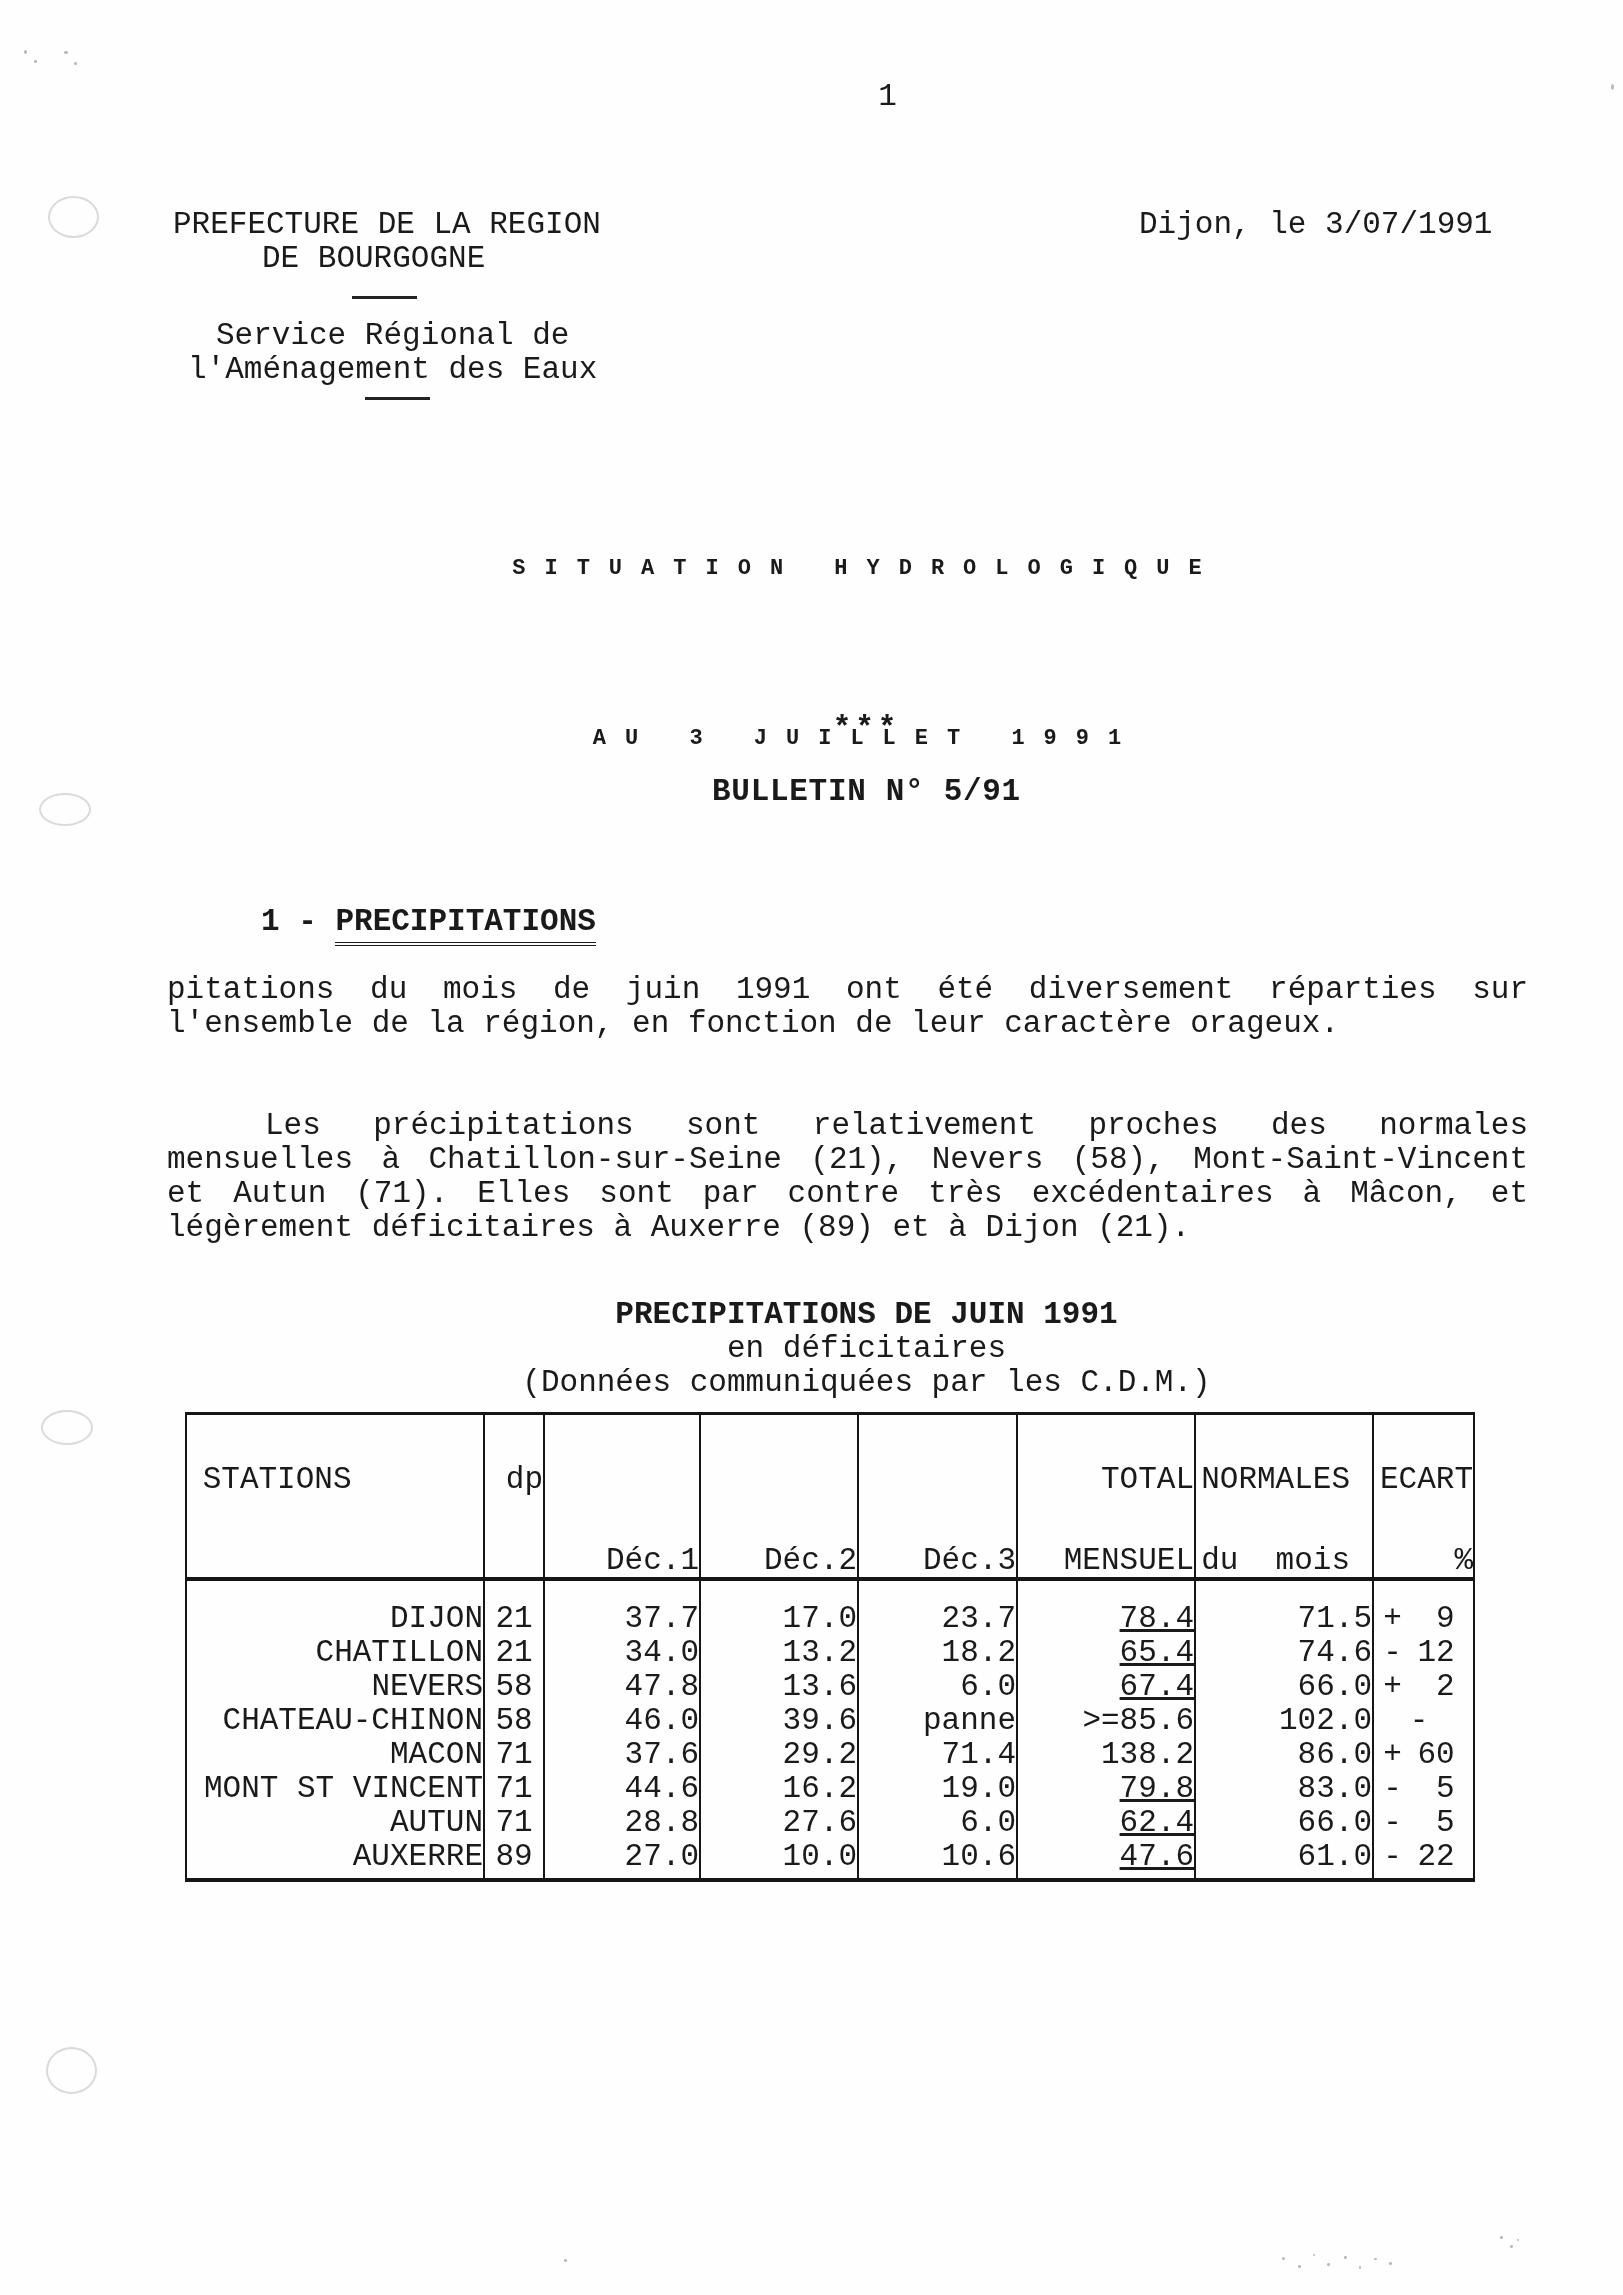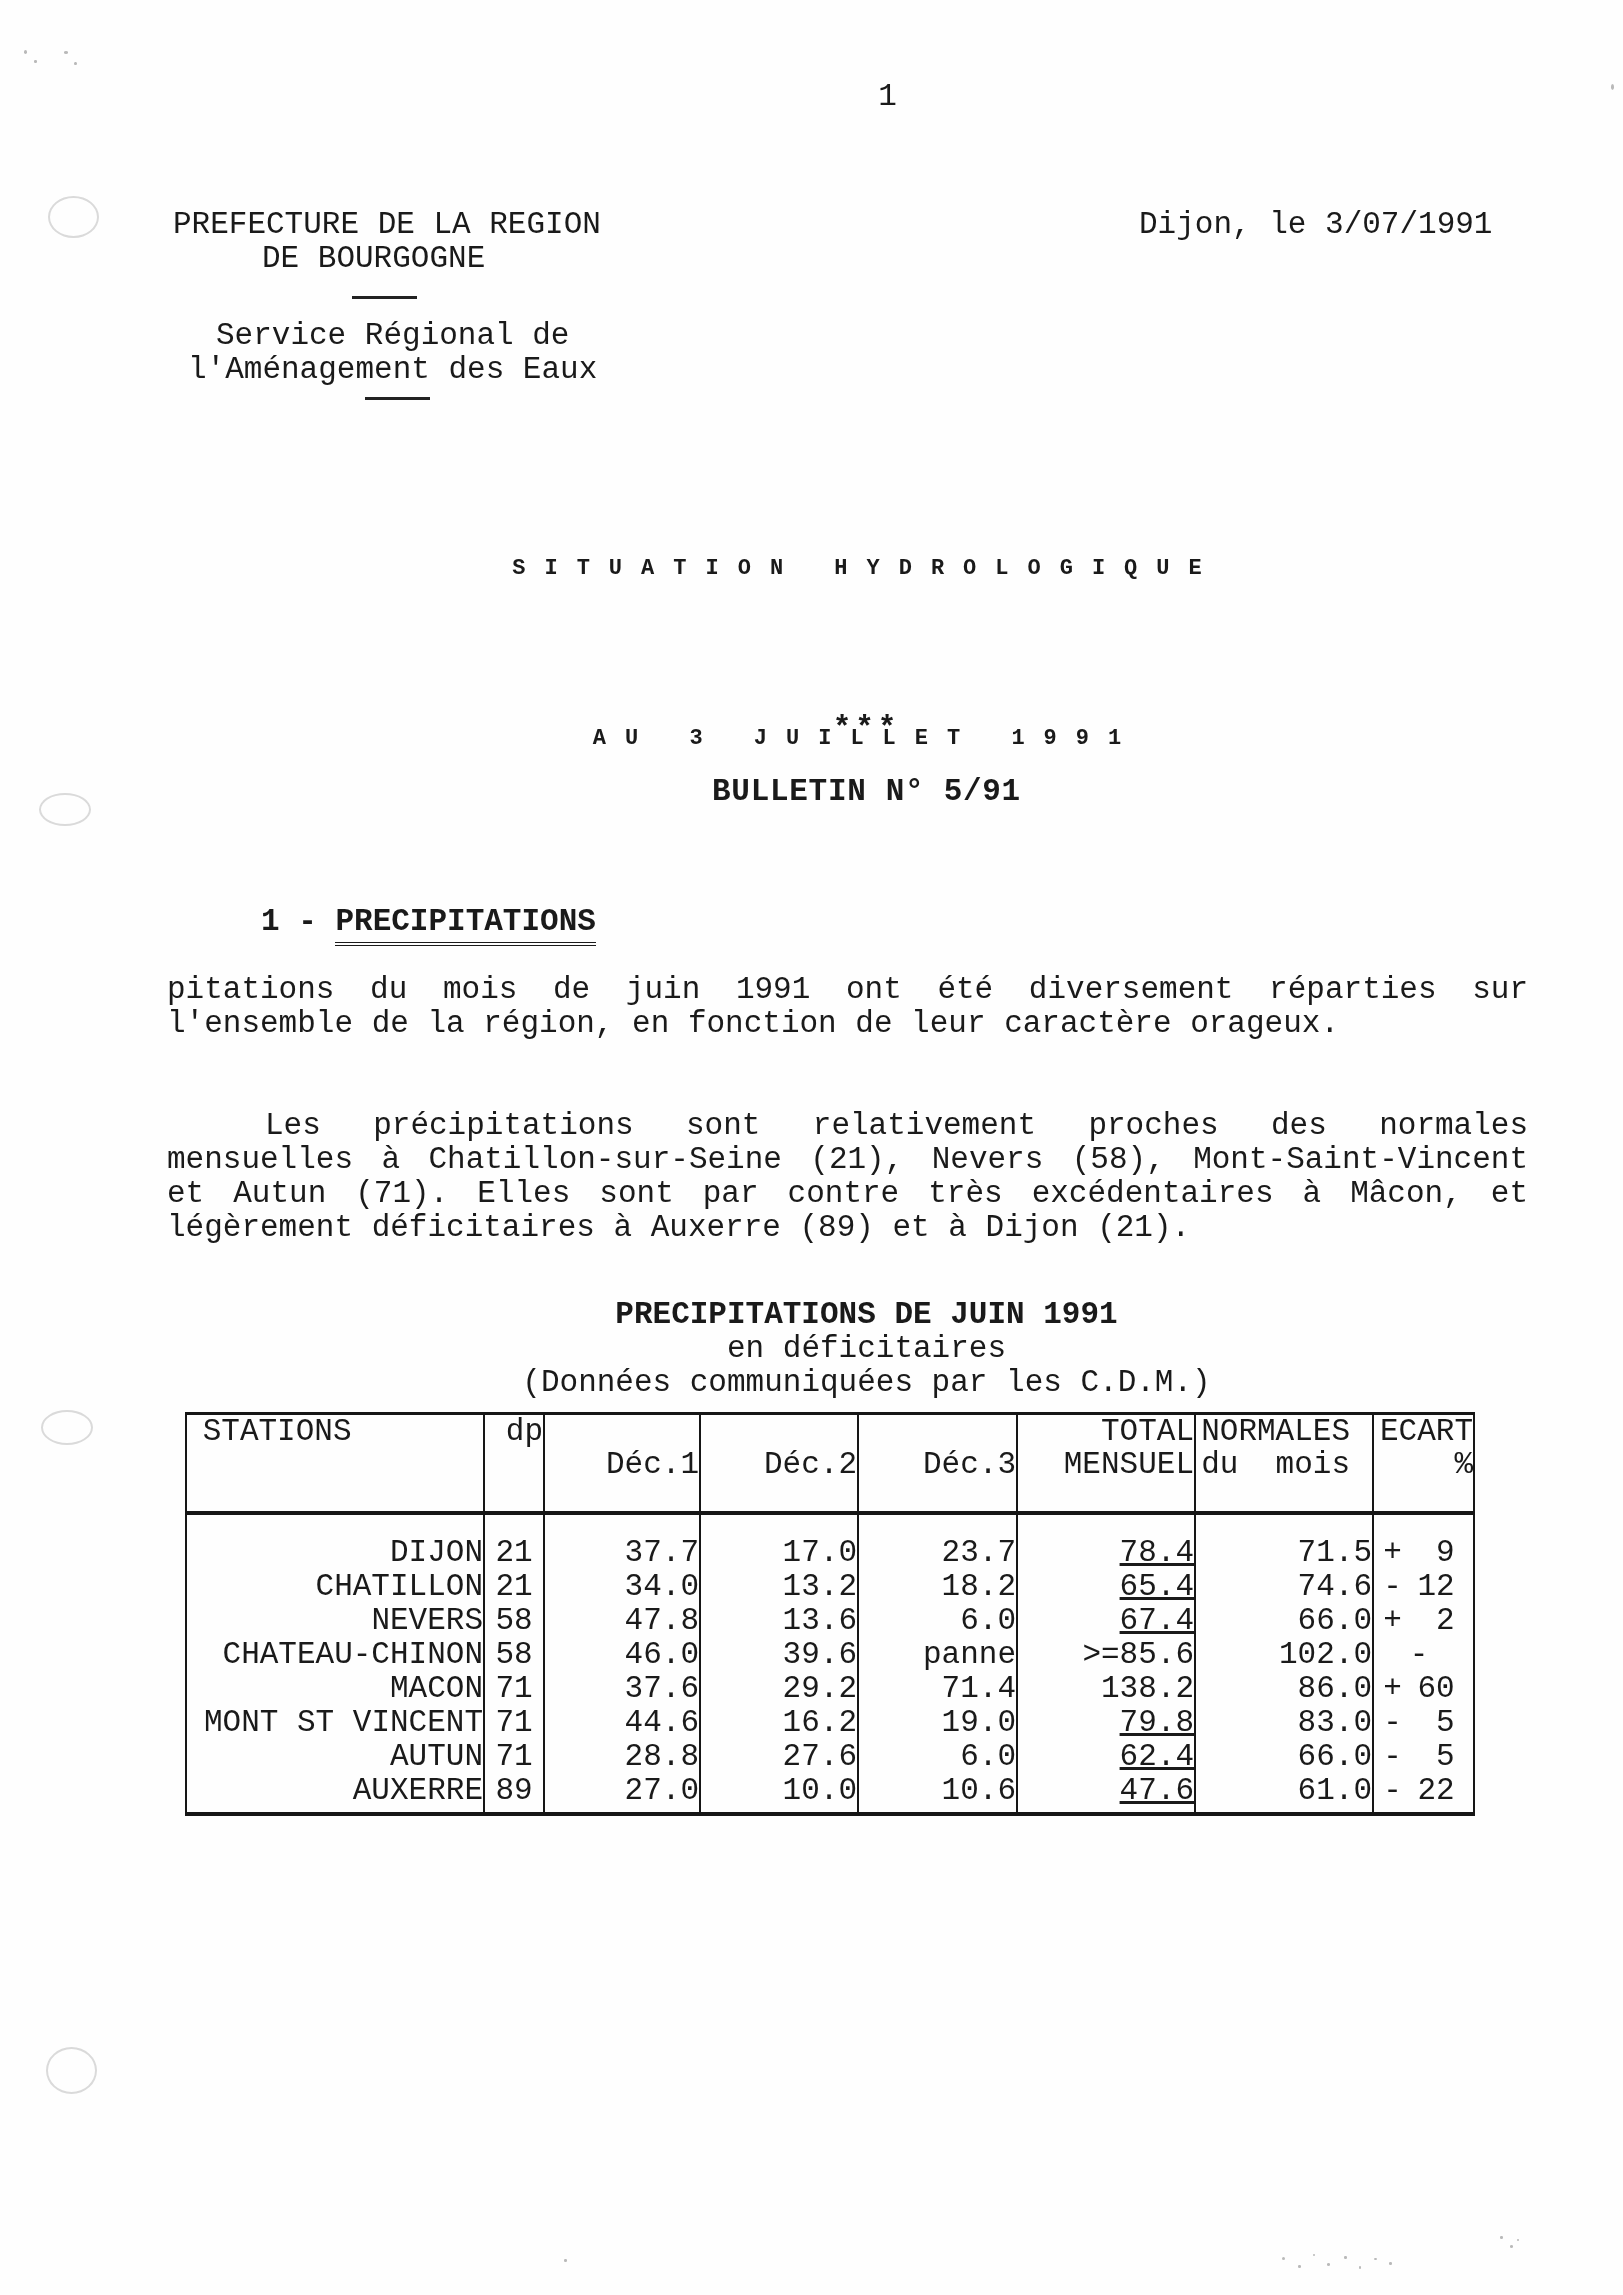--- a/index.html
+++ b/index.html
@@ -51,21 +51,21 @@
   table.dtab{
     position:absolute; left:185px; top:1412px;
     border-collapse:collapse; table-layout:fixed; width:1289px;
     font-size:31px; color:#1a1a1a;
   }
   .dtab td, .dtab th{padding:0; vertical-align:top; font-weight:400; white-space:pre; overflow:visible;}
   .dtab{border:2.6px solid #161616; border-top-width:3.3px; border-bottom-width:4.6px;}
   .dtab th{border-bottom:4.6px solid #161616;}
   .vb{border-right:2.6px solid #161616;}
   .hcell{padding-top:17px; height:96px;}
-  .h1,.h2{height:33px; line-height:33px;}
+  .h1,.h2{height:33px; line-height:33px;margin-top:48px;}
   .hl{text-align:left; padding-left:15.7px;}
   .hc{text-align:right;}
   .hn{text-align:left; padding-left:5.2px;}
   .trow td{height:34px; line-height:34px;}
   .rsp td{height:21px;} .rfl td{height:3.9px;}
   .c-st{text-align:right; padding-left:14.4px;}
   .c-dp{text-align:center;}
   .c-dec{text-align:right; padding-right:38px;}
   .c-tot{text-align:right; padding-right:33px;}
   .c-no{text-align:right; padding-right:50px;}

